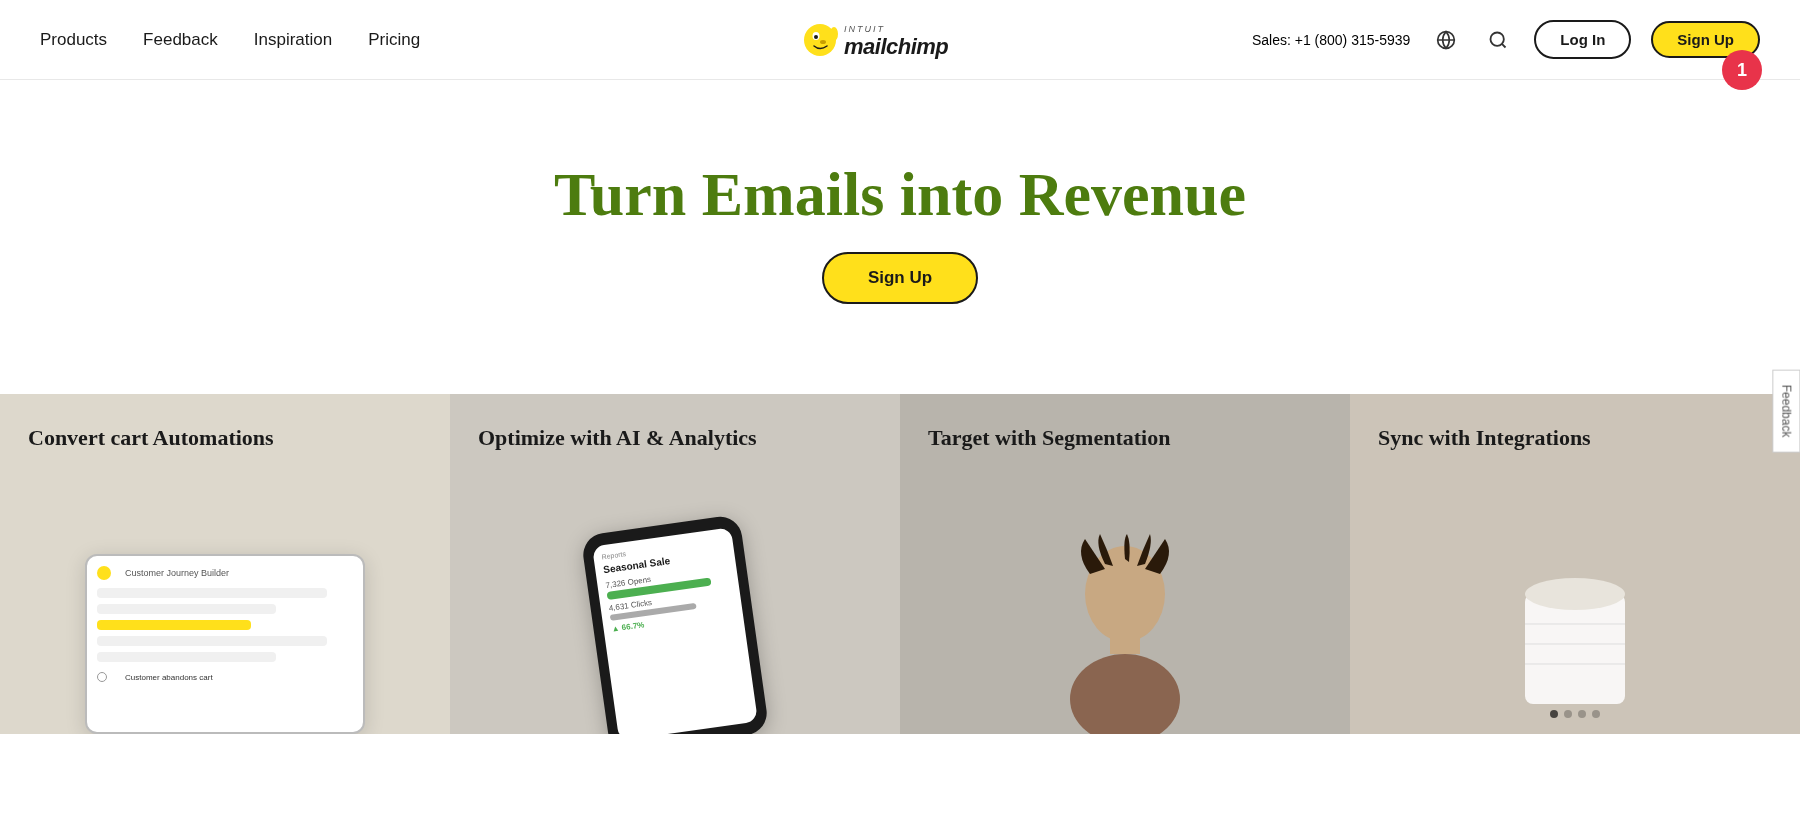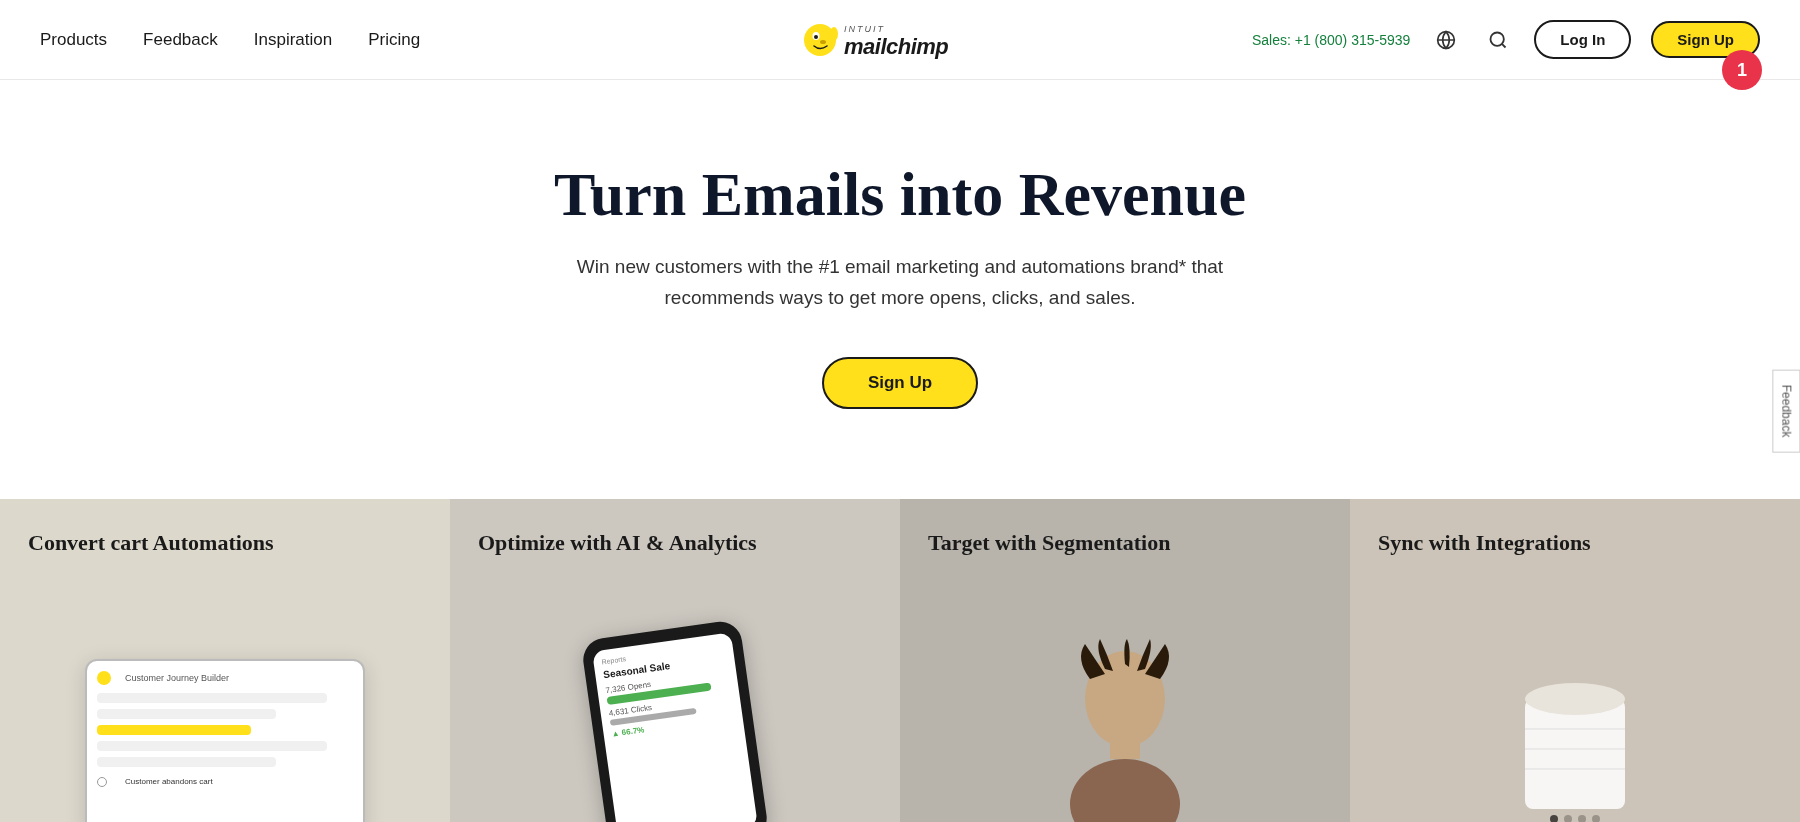--- a/index.html
+++ b/index.html
@@ -40,21 +40,21 @@
       width: 200px;
       height: 48px;
     }
     .nav-right {
       display: flex;
       align-items: center;
       gap: 20px;
     }
     .sales-text {
       font-size: 14px;
-      color: #15803d;
+      color: #000000;
     }
     .nav-icon-btn {
       background: none;
       border: none;
       cursor: pointer;
       color: #333;
       font-size: 18px;
       display: flex;
       align-items: center;
       justify-content: center;
@@ -104,21 +104,21 @@
       flex-direction: column;
       align-items: center;
       justify-content: center;
       padding: 80px 40px 90px;
       background: #fff;
       text-align: center;
     }
     .hero-title {
       font-size: 62px;
       font-weight: 800;
-      color: #0f172a;
+      color: #4d7c0f;
       font-family: Georgia, 'Times New Roman', serif;
       margin-bottom: 24px;
       line-height: 1.1;
     }
     .hero-subtitle {
       font-size: 19px;
       color: #333;
       max-width: 700px;
       line-height: 1.6;
       margin-bottom: 44px;
@@ -328,21 +328,20 @@
     </button>
     <button class="btn-login">Log In</button>
     <button class="btn-signup-nav">Sign Up</button>
   </div>
 
   <div class="notification-badge">1</div>
 </nav>
 
 <section class="hero">
   <h1 class="hero-title">Turn Emails into Revenue</h1>
-  <p class="hero-subtitle">Win new customers with the #1 email marketing and automations brand* that recommends ways to get more opens, clicks, and sales.</p>
   <button class="btn-signup-hero">Sign Up</button>
 </section>
 
 <section class="features">
 
   <div class="feature-card" style="background: #ddd8cc;">
     <div class="feature-card-title">Convert cart Automations</div>
     <div class="feature-visual">
       <div class="tablet-mock">
         <div class="tablet-header">

